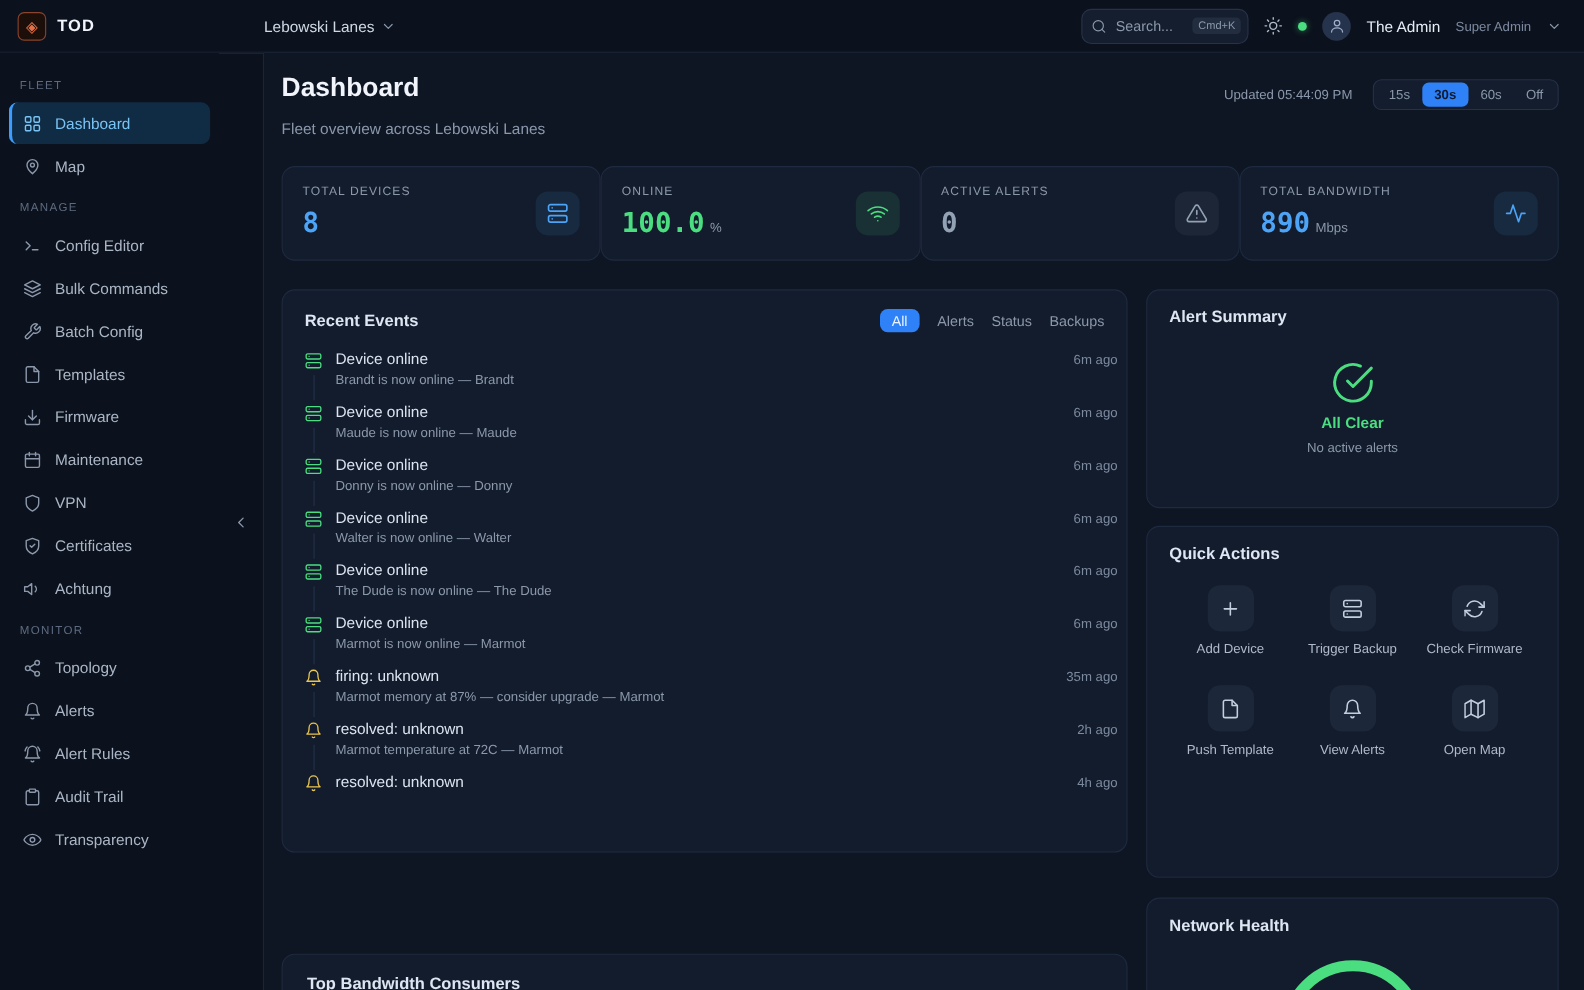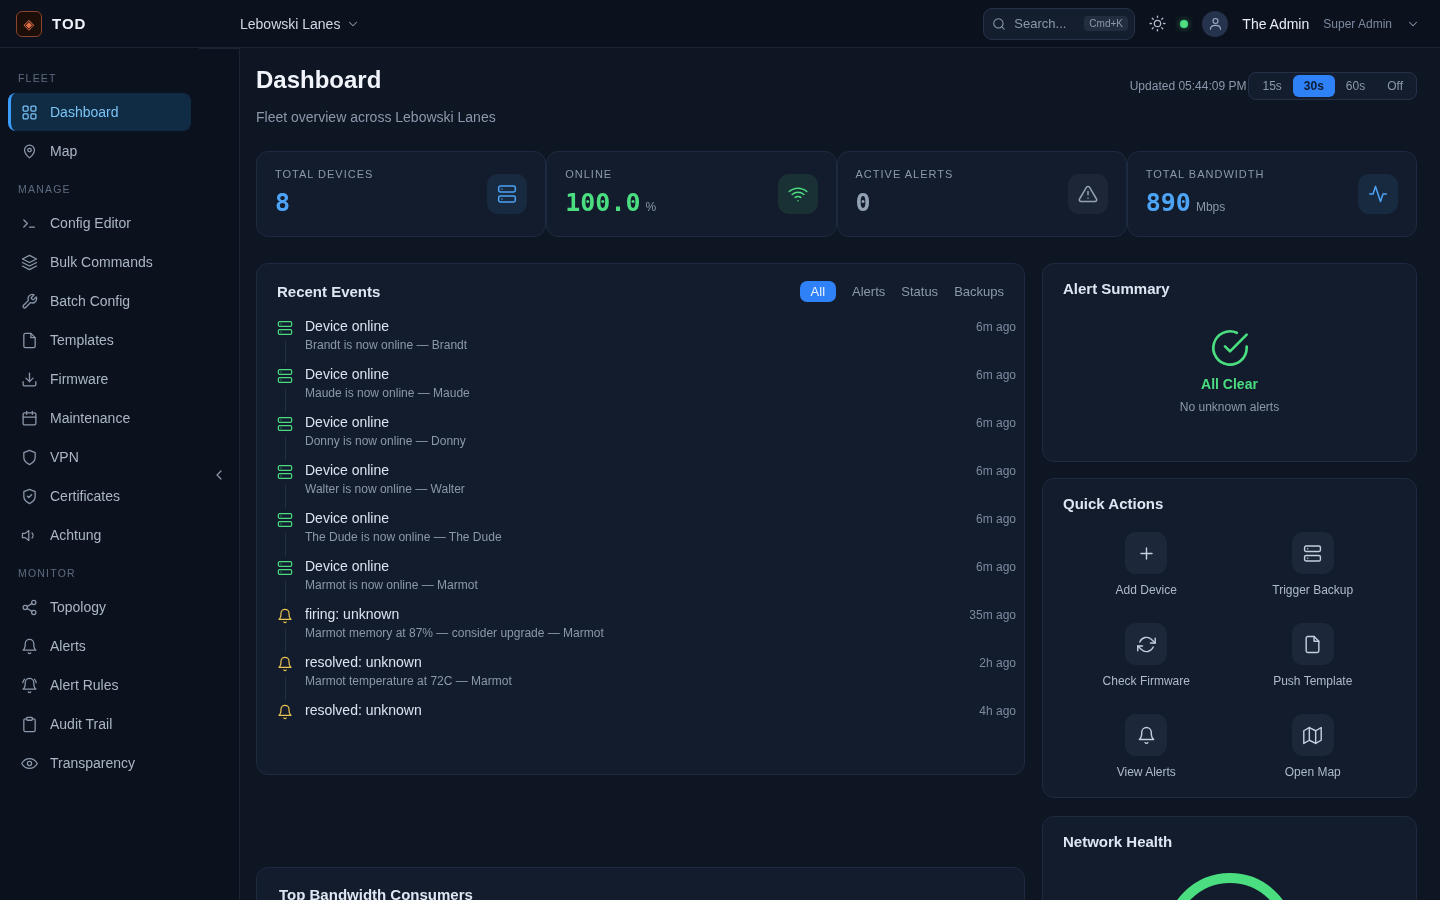--- a/index.html
+++ b/index.html
@@ -75,21 +75,21 @@
     display:flex; align-items:center; justify-content:center; cursor:pointer; border-left:none; border-right:none; border-bottom:none;
   }
   .collapse-btn .ic { width:16px; height:16px; }
 
   .main { flex:1; min-width:0; padding:18px 23px 0 16px; overflow:hidden; }
 
   
   .page-head { display:flex; align-items:flex-start; }
   .page-title { font-size:24px; font-weight:bold; color:#f1f5fb; }
   .page-sub { font-size:14px; color:#8b98ab; margin-top:15px; }
-  .head-right { margin-left:auto; display:flex; align-items:center; gap:2px; margin-top:6px; }
+  .head-right { margin-left:auto; display:flex; align-items:center; gap:19px; margin-top:6px; }
   .updated { font-size:12px; color:#8b98ab; }
   .seg { display:flex; background:#141d2d; border:1px solid #243149; border-radius:8px; padding:2px; }
   .seg button {
     border:none; background:transparent; color:#8b98ab; font-size:12px; padding:4px 11px;
     border-radius:6px; cursor:pointer; font-family:inherit;
   }
   .seg button.active { background:#2f81f7; color:#0d1a30; font-weight:bold; }
 
   
   .stats { display:flex; gap:0; margin-top:26px; }
@@ -140,21 +140,21 @@
   .bw-track { flex:1; height:20px; }
   .bw-bar { height:20px; background:#3da5f5; border-radius:2px; }
 
   .alert-card { height:199px; padding:16px 20px; display:flex; flex-direction:column; }
   .alert-center { flex:1; display:flex; flex-direction:column; align-items:center; justify-content:center; gap:8px; }
   .alert-center .ic { width:40px; height:40px; color:#4ade80; stroke-width:1.6; }
   .alert-status { font-size:14px; font-weight:bold; color:#4ade80; }
   .alert-note { font-size:12px; color:#8b98ab; }
 
   .quick-card { margin-top:16px; height:320px; padding:16px 20px; }
-  .qa-grid { display:grid; grid-template-columns:1fr 1fr; row-gap:26px; margin-top:20px; }
+  .qa-grid { display:grid; grid-template-columns:1fr 1fr 1fr; row-gap:26px; margin-top:20px; }
   .qa-tile { background:none; border:none; color:inherit; display:flex; flex-direction:column; align-items:center; gap:9px; cursor:pointer; font-family:inherit; }
   .qa-iconbox {
     width:42px; height:42px; border-radius:11px; background:#1c2739; color:#c3cfdf;
     display:flex; align-items:center; justify-content:center;
   }
   .qa-iconbox .ic { width:19px; height:19px; }
   .qa-label { font-size:12px; color:#aeb9c9; }
 
   .health-card { margin-top:18px; height:260px; padding:16px 20px; }
   .health-ring { display:flex; justify-content:center; margin-top:8px; }
@@ -685,21 +685,21 @@
       </div>
 
       <div class="col-right">
         <div class="card alert-card">
           <h2 class="card-title">Alert Summary</h2>
           <div class="alert-center">
             <svg class="ic">
                 <use href="#i-check-circle"></use>
               </svg>
             <div class="alert-status">All Clear</div>
-            <div class="alert-note">No unknown alerts</div>
+            <div class="alert-note">No active alerts</div>
           </div>
         </div>
 
         <div class="card quick-card">
           <h2 class="card-title">Quick Actions</h2>
           <div class="qa-grid">
             <button class="qa-tile">
               <span class="qa-iconbox">
                   <svg class="ic">
                     <use href="#i-plus"></use>

